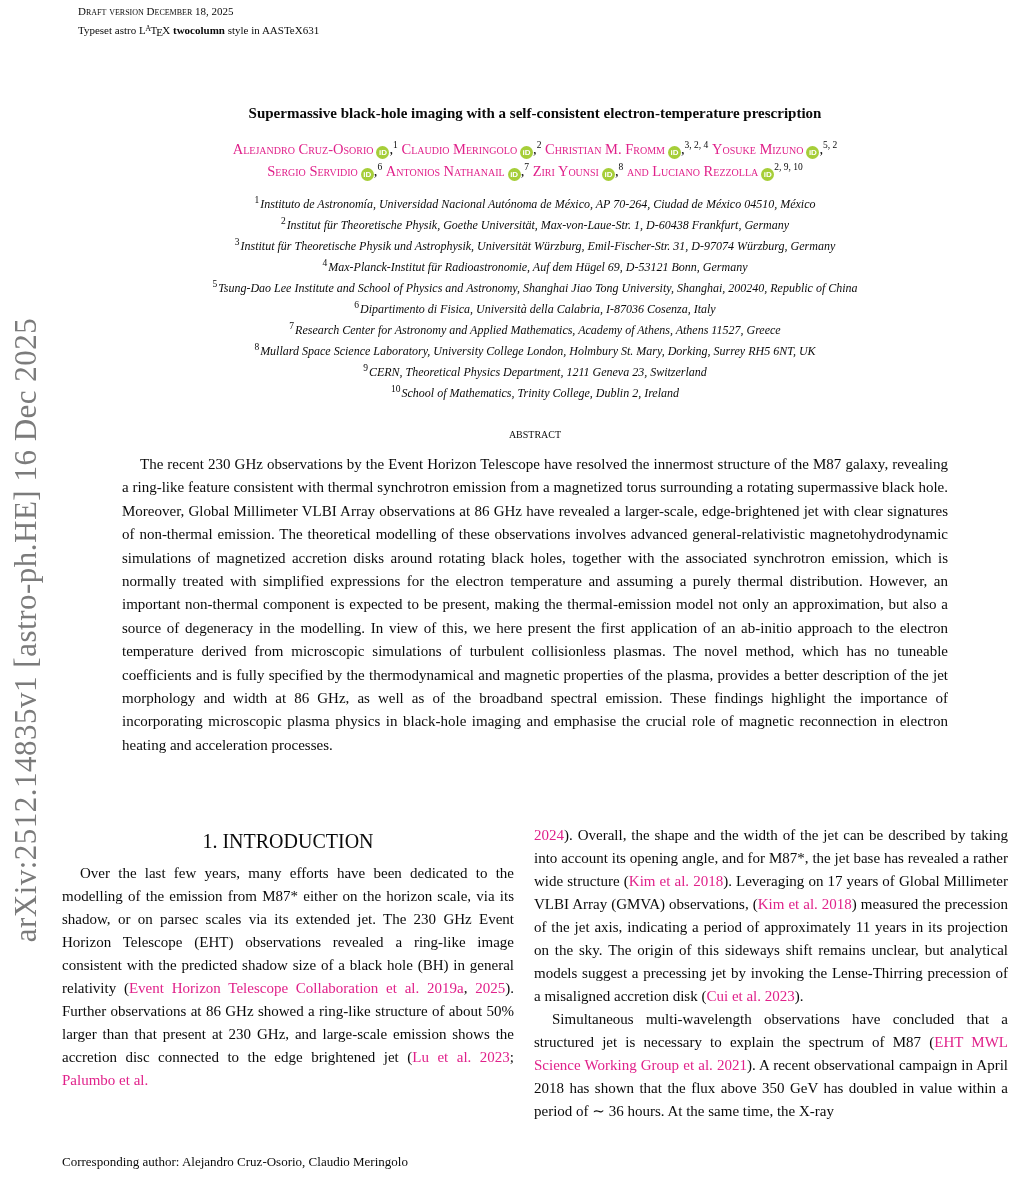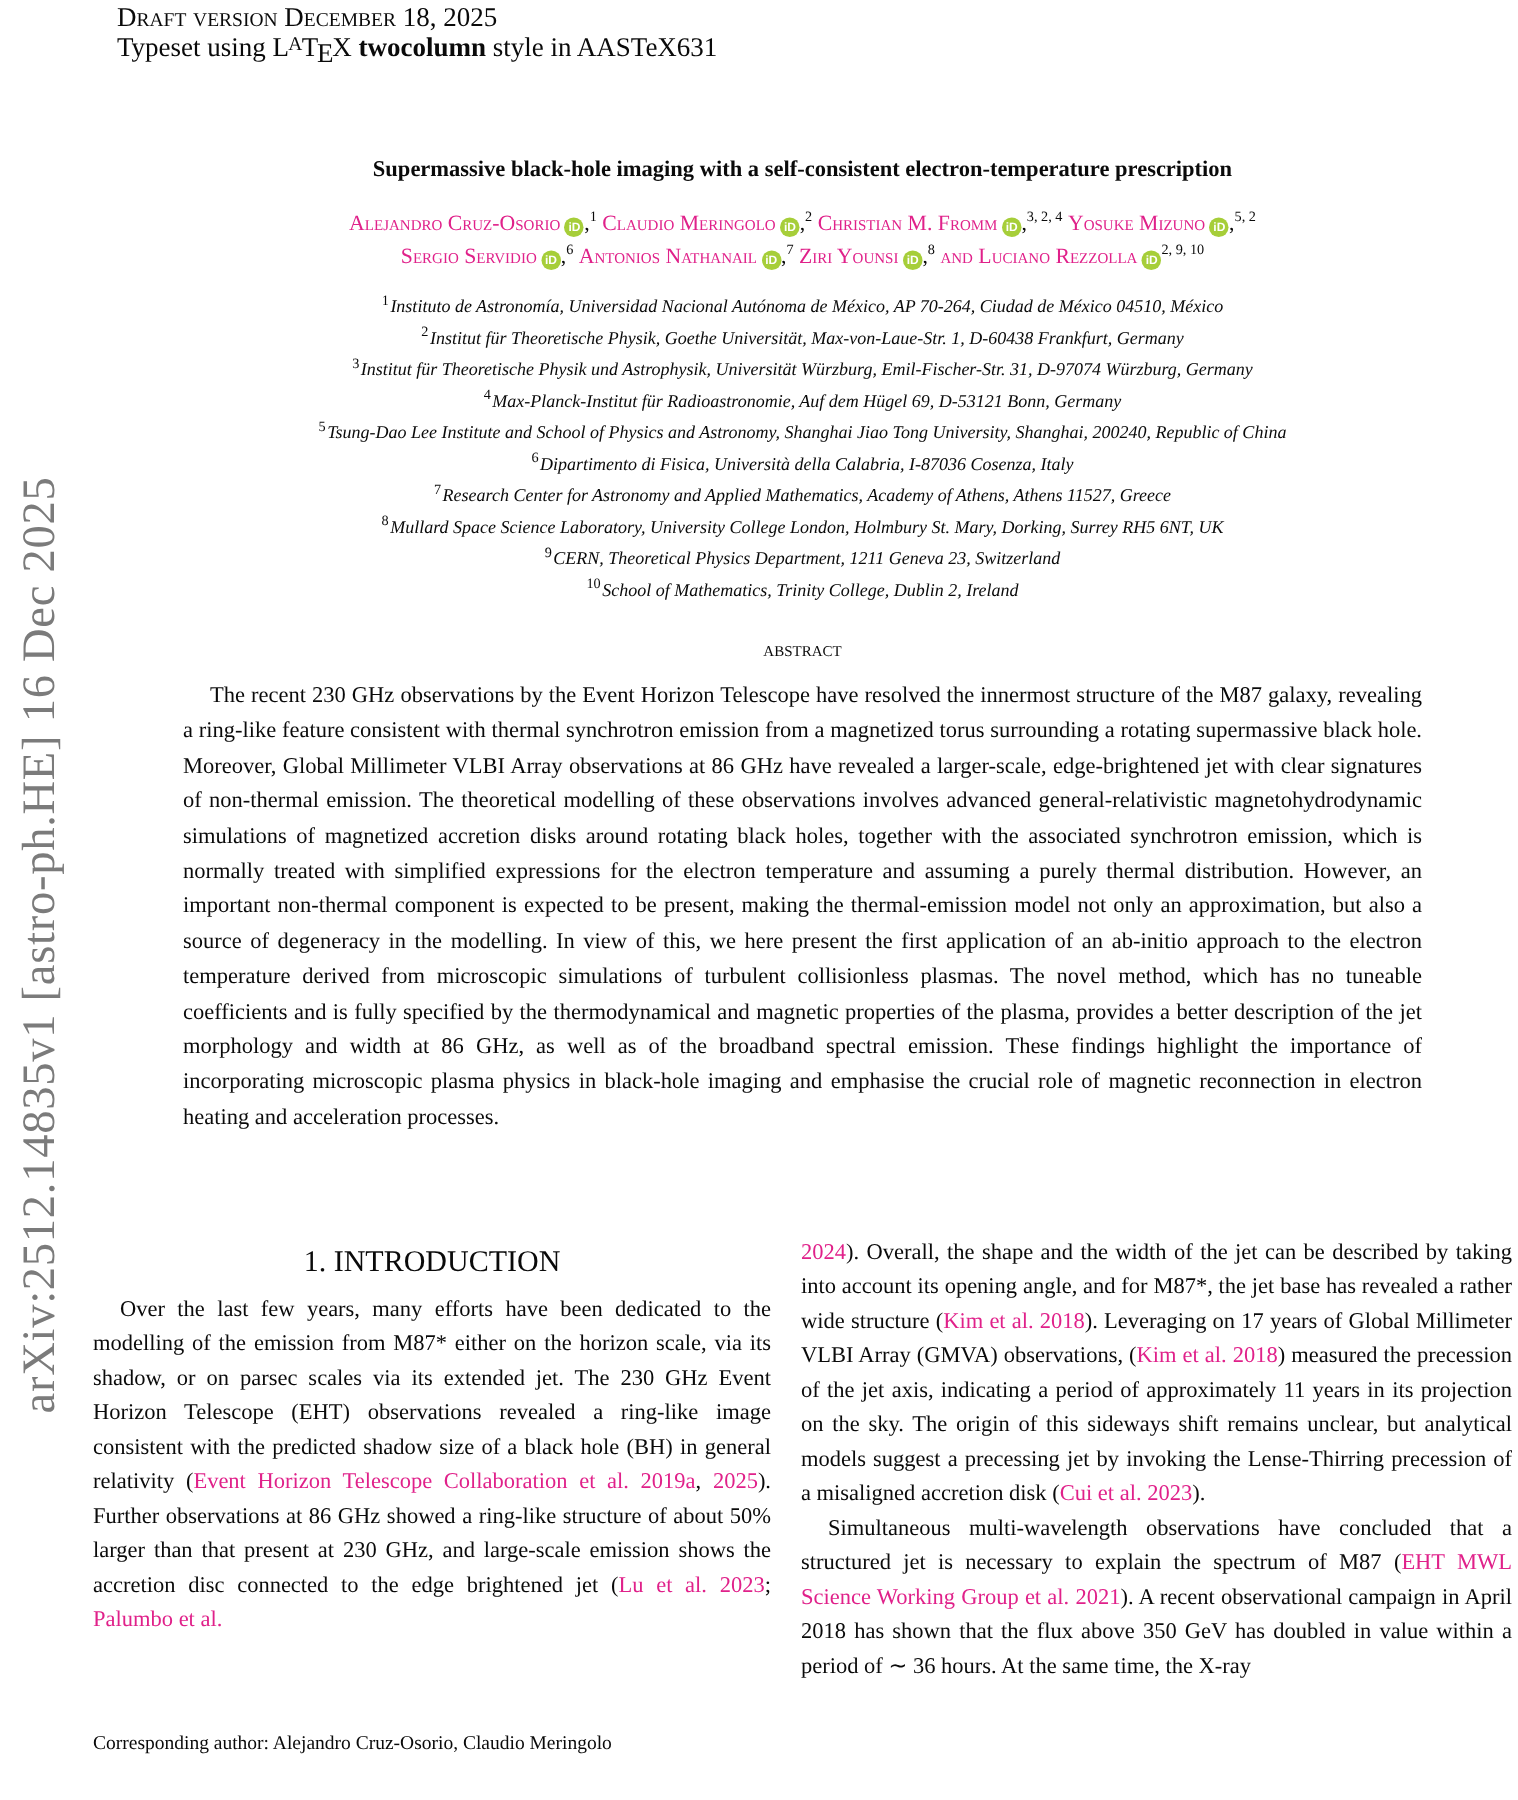--- a/index.html
+++ b/index.html
@@ -2,21 +2,21 @@
 <html style="--accent: #e0218a; --orcid: #a6ce39;"><head>
 <meta charset="utf-8">
 <style>
   html,body{margin:0;padding:0;background:#e8e8e8;}
   .page{
     position:relative;width:1012px;height:1200px;background:#ffffff;
     overflow:hidden;font-family:"Liberation Serif", serif;color:#0a0a0a;
     margin:0 auto;
   }
   
-  .hdr{position:absolute;left:78px;top:2px;font-size:18px;line-height:18px;}
+  .hdr{position:absolute;left:78px;top:2px;font-size:11px;line-height:18px;}
   .hdr .sc{font-variant:small-caps;}
   .latexA{font-size:0.72em;vertical-align:0.32em;margin:0 -0.5px;}
   .latexE{font-size:1em;vertical-align:-0.21em;margin:0 -0.8px;}
   
   .watermark{
     position:absolute;left:26px;top:630px;
     transform:translate(-50%,-50%) rotate(-90deg);
     white-space:nowrap;font-size:31px;color:#7b7b7b;letter-spacing:0.5px;
   }
   
@@ -67,21 +67,21 @@
 </style>
 </head>
 <body>
 
 <div class="page">
 
   <div class="watermark">arXiv:2512.14835v1  [astro-ph.HE]  16 Dec 2025</div>
 
   <div class="hdr">
     <div class="sc">Draft version December 18, 2025</div>
-    <div><span>Typeset using </span><span><span>L</span><span class="latexA">A</span><span>T</span><span class="latexE">E</span><span>X</span></span><span> </span><span style="font-weight: bold;">twocolumn</span><span> style in AASTeX631</span></div>
+    <div><span>Typeset astro </span><span><span>L</span><span class="latexA">A</span><span>T</span><span class="latexE">E</span><span>X</span></span><span> </span><span style="font-weight: bold;">twocolumn</span><span> style in AASTeX631</span></div>
   </div>
 
   <h1 class="title">Supermassive black-hole imaging with a self-consistent electron-temperature prescription</h1>
 
   <div class="authors" id="authors">
       <div><span class="author-name">Alejandro Cruz-Osorio</span><span class="orcid">iD</span><span>,</span><sup>1</sup> <span class="author-name">Claudio Meringolo</span><span class="orcid">iD</span><span>,</span><sup>2</sup> <span class="author-name">Christian M. Fromm</span><span class="orcid">iD</span><span>,</span><sup>3, 2, 4</sup> <span class="author-name">Yosuke Mizuno</span><span class="orcid">iD</span><span>,</span><sup>5, 2</sup></div>
       <div><span class="author-name">Sergio Servidio</span><span class="orcid">iD</span><span>,</span><sup>6</sup> <span class="author-name">Antonios Nathanail</span><span class="orcid">iD</span><span>,</span><sup>7</sup> <span class="author-name">Ziri Younsi</span><span class="orcid">iD</span><span>,</span><sup>8</sup> <span class="author-name">and Luciano Rezzolla</span><span class="orcid">iD</span><sup>2, 9, 10</sup></div>
     </div>
 
   <div class="affils" id="affils">

